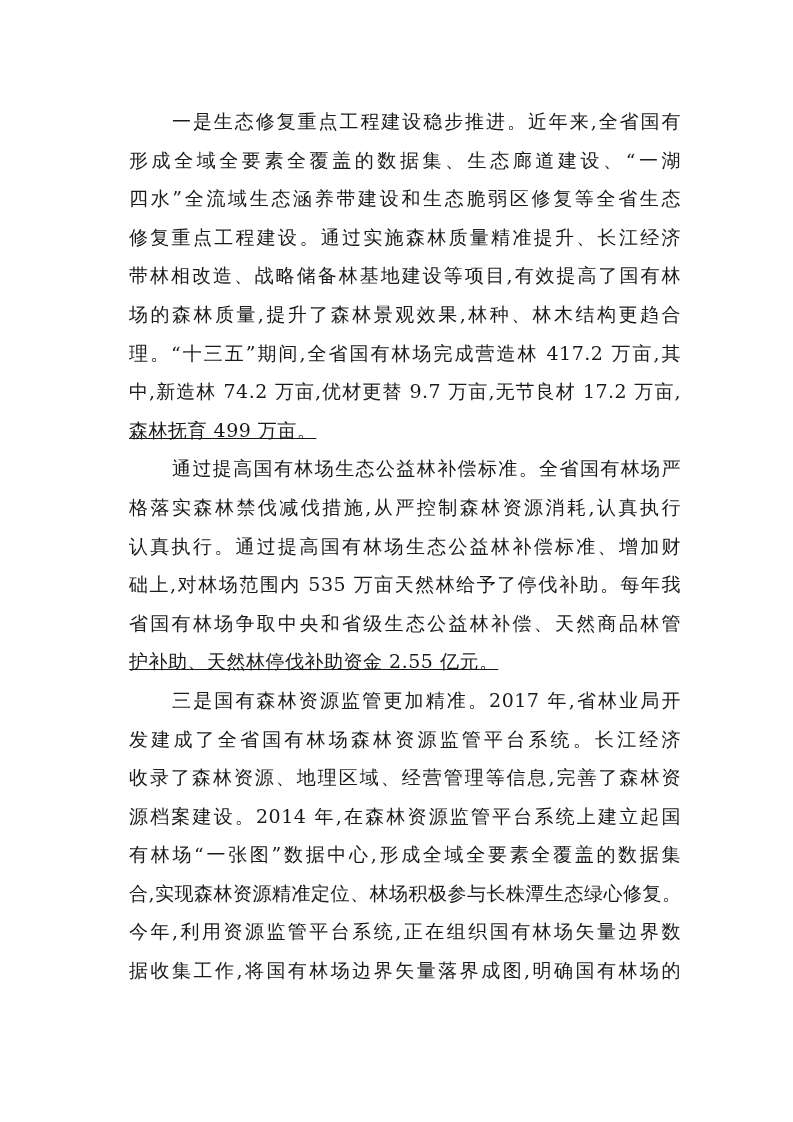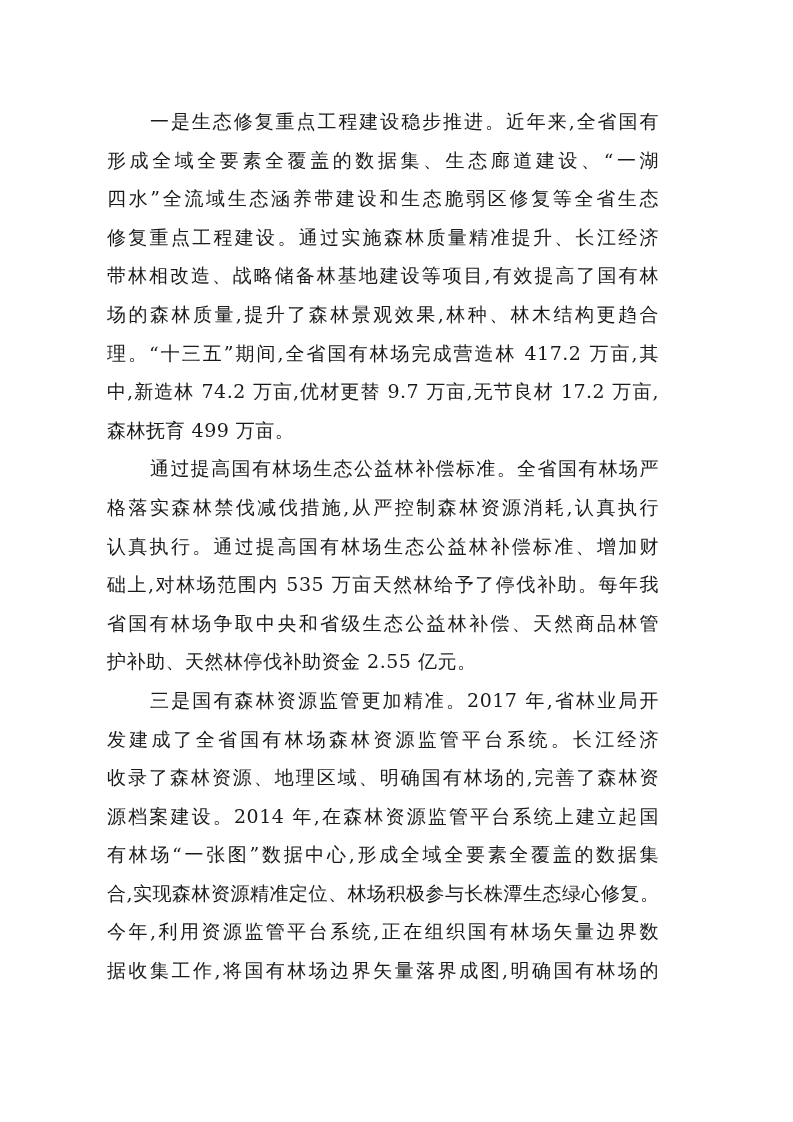--- a/index.html
+++ b/index.html
@@ -10,39 +10,40 @@
     body {
       width: 793px;
       height: 1122px;
       position: relative;
       overflow: hidden;
       font-family: "DejaVu Serif", "Liberation Serif", serif;
       color: #1a1a1a;
     }
     .page {
       position: absolute;
-      left: 107px;
+      left: 129px;
       top: 102px;
       width: 552px;
     }
     .line {
       display: block;
       height: 38.6px;
       line-height: 38.6px;
       font-size: 19px;
       white-space: nowrap;
       text-align: justify;
       text-align-last: justify;
       letter-spacing: 0.5px;
     }
     .line.indent {
       padding-left: 43px;
     }
     .line.last {
       text-align-last: left;
+      text-decoration: underline;
     }
   </style>
 </head>
 <body>
 
 <div class="page">
 
   <div class="paragraph">
     <span class="line indent">一是生态修复重点工程建设稳步推进。近年来,全省国有</span>
     <span class="line">形成全域全要素全覆盖的数据集、生态廊道建设、“一湖</span>
@@ -60,21 +61,21 @@
     <span class="line">格落实森林禁伐减伐措施,从严控制森林资源消耗,认真执行</span>
     <span class="line">认真执行。通过提高国有林场生态公益林补偿标准、增加财</span>
     <span class="line">础上,对林场范围内 535 万亩天然林给予了停伐补助。每年我</span>
     <span class="line">省国有林场争取中央和省级生态公益林补偿、天然商品林管</span>
     <span class="line last">护补助、天然林停伐补助资金 2.55 亿元。</span>
   </div>
 
   <div class="paragraph">
     <span class="line indent">三是国有森林资源监管更加精准。2017 年,省林业局开</span>
     <span class="line">发建成了全省国有林场森林资源监管平台系统。长江经济</span>
-    <span class="line">收录了森林资源、地理区域、明确国有林场的,完善了森林资</span>
+    <span class="line">收录了森林资源、地理区域、经营管理等信息,完善了森林资</span>
     <span class="line">源档案建设。2014 年,在森林资源监管平台系统上建立起国</span>
     <span class="line">有林场“一张图”数据中心,形成全域全要素全覆盖的数据集</span>
     <span class="line">合,实现森林资源精准定位、林场积极参与长株潭生态绿心修复。</span>
     <span class="line">今年,利用资源监管平台系统,正在组织国有林场矢量边界数</span>
     <span class="line">据收集工作,将国有林场边界矢量落界成图,明确国有林场的</span>
   </div>
 
 </div>
 
 </body></html>

